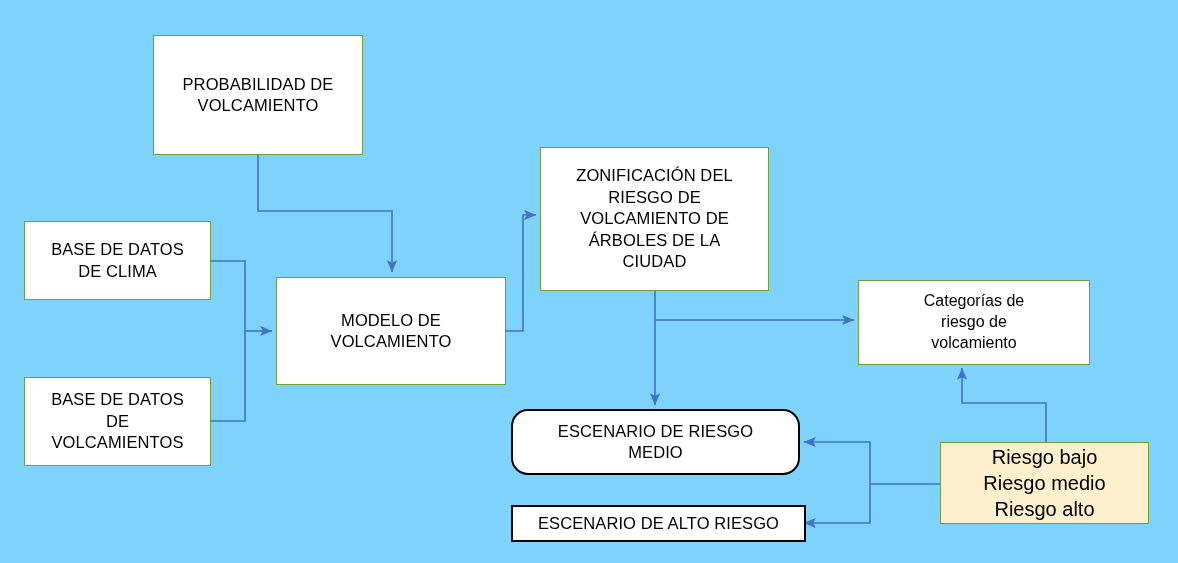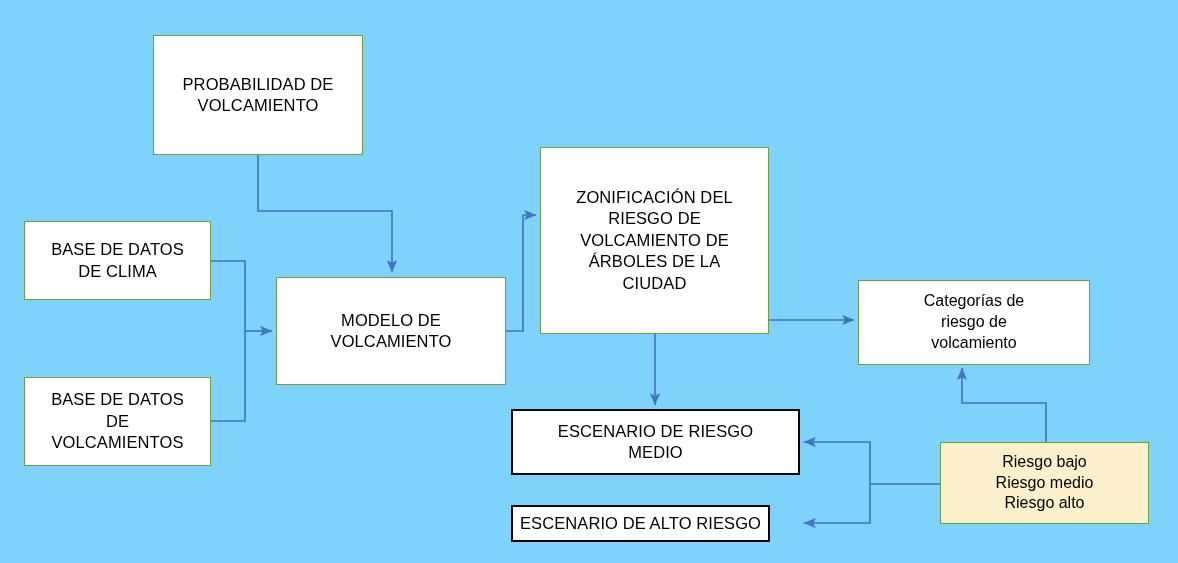--- a/index.html
+++ b/index.html
@@ -52,21 +52,21 @@
     background: #FCEFCB;
   }
   .t-upper {
     font-size: 16.5px;
     letter-spacing: 0.1px;
   }
   .t-sentence {
     font-size: 16px;
   }
   .t-legend {
-    font-size: 16px;
+    font-size: 20px;
     line-height: 1.32;
   }
 </style>
 </head>
 <body>
 
 <div id="canvas">
 
   <svg id="connectors" viewBox="0 0 1178 563" width="1178" height="563" xmlns="http://www.w3.org/2000/svg">
     <defs>
@@ -114,40 +114,40 @@
     <span class="label t-upper">BASE DE DATOS
 DE
 VOLCAMIENTOS</span>
   </div>
 
   <div class="node node-green" style="left:276px; top:277px; width:230px; height:108px;align-items:center;">
     <span class="label t-upper">MODELO DE
 VOLCAMIENTO</span>
   </div>
 
-  <div class="node node-green" style="left:540px; top:147px; width:229px; height:187px;">
+  <div class="node node-green" style="left:540px; top:147px; width:229px; height:144px;">
     <span class="label t-upper">ZONIFICACIÓN DEL
 RIESGO DE
 VOLCAMIENTO DE
 ÁRBOLES DE LA
 CIUDAD</span>
   </div>
 
   <div class="node node-green" style="left:858px; top:280px; width:232px; height:85px;">
     <span class="label t-sentence">Categorías de
 riesgo de
 volcamiento</span>
   </div>
 
-  <div class="node node-black" style="left:511px; top:409px; width:289px; height:66px;">
+  <div class="node node-black" style="left:511px; top:409px; width:289px; height:66px;border-radius:17px;">
     <span class="label t-upper">ESCENARIO DE RIESGO
 MEDIO</span>
   </div>
 
-  <div class="node node-black" style="left:511px; top:505px; width:259px; height:37px;text-align:center;">
+  <div class="node node-black" style="left:511px; top:505px; width:295px; height:37px;text-align:center;">
     <span class="label t-upper">ESCENARIO DE ALTO RIESGO</span>
   </div>
 
   <div class="node node-legend" style="left:940px; top:442px; width:209px; height:82px;">
     <span class="label t-legend">Riesgo bajo
 Riesgo medio
 Riesgo alto</span>
   </div>
 
 </div>

